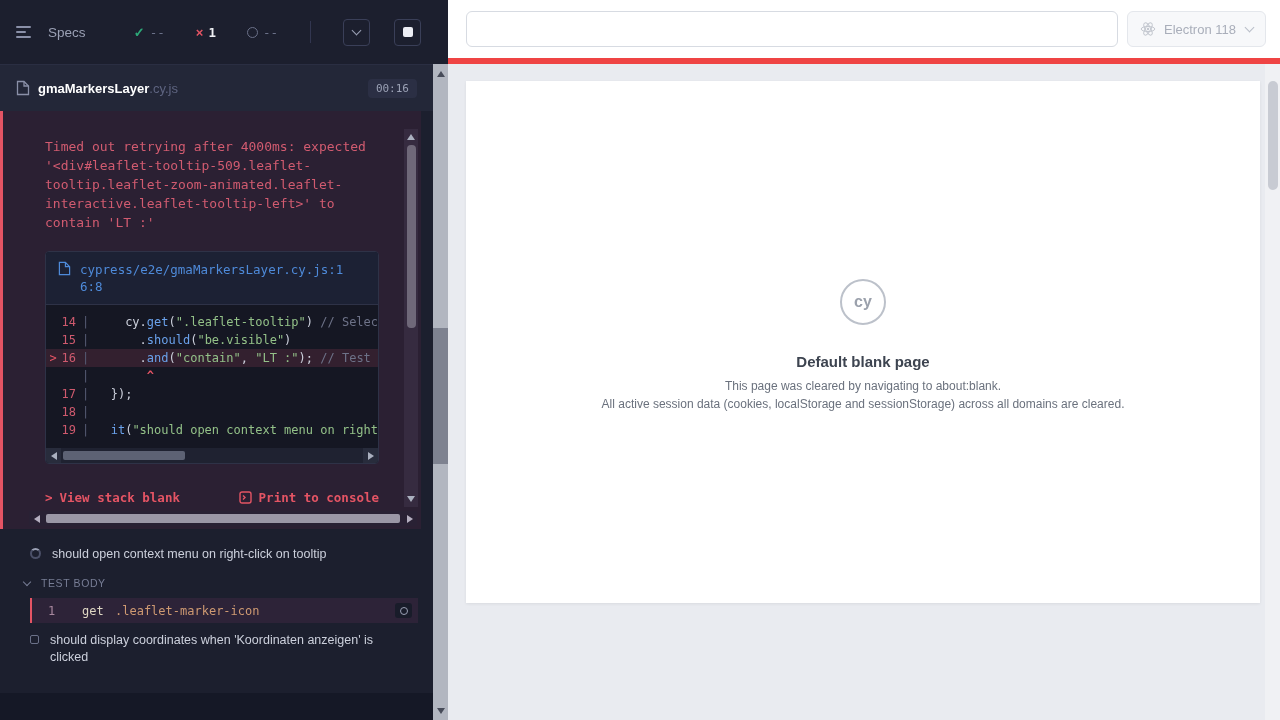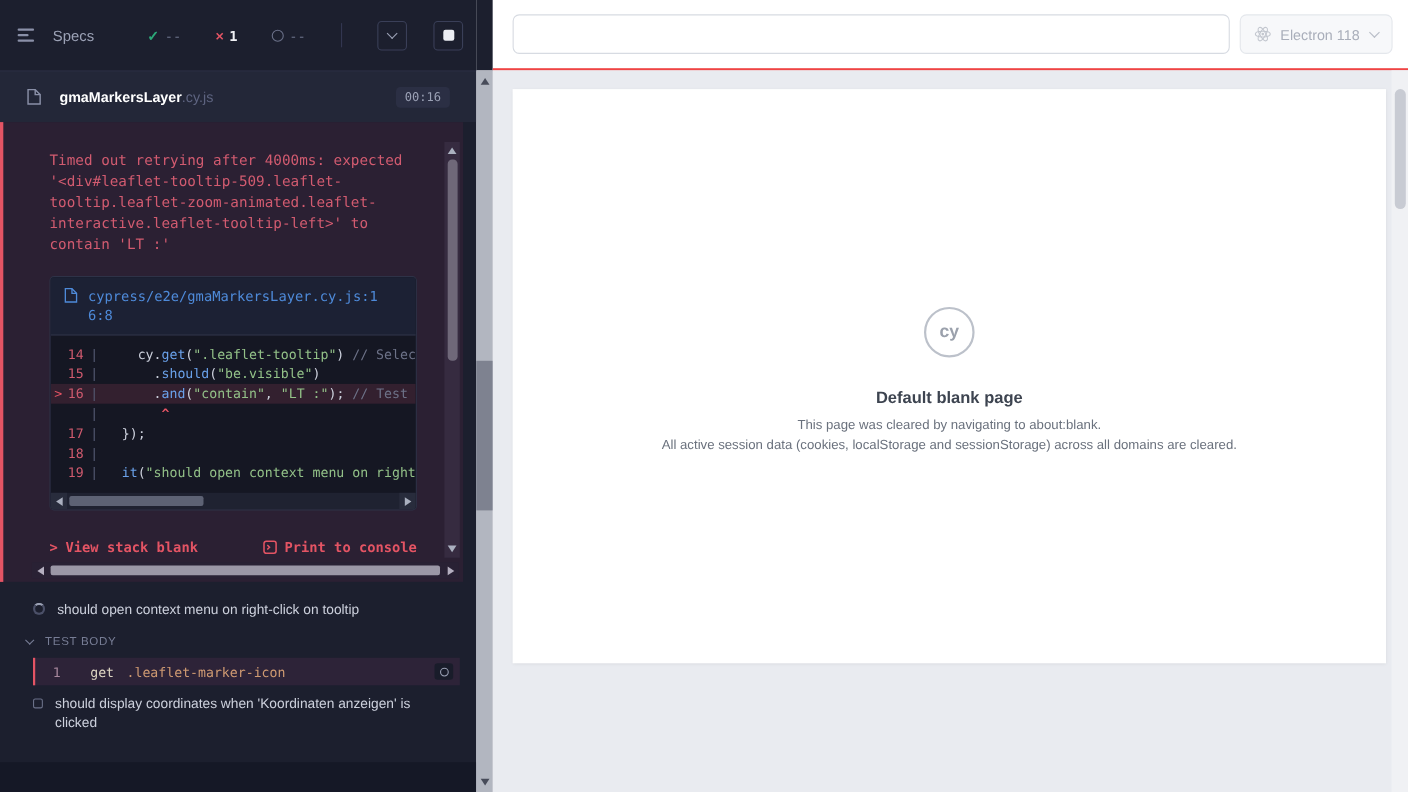--- a/index.html
+++ b/index.html
@@ -18,21 +18,21 @@
   .stat .glyph{font-size:13px;font-weight:700;font-family:"Liberation Sans",sans-serif}
   .stat.passed .glyph{color:#2ca878}
   .stat.failed .glyph{color:#e45464}
   .stat.failed .val{color:#f0f1f5;font-weight:700}
   .pending-circle{width:11px;height:11px;border:1.5px solid #6b7189;border-radius:50%}
   .hdr-divider{width:1px;height:22px;background:#323650;margin:0 8px}
   .hdr-btn{width:27px;height:27px;border:1px solid #3a3f58;border-radius:4px;background:transparent;display:flex;align-items:center;justify-content:center;margin-left:7px;cursor:pointer}
   .chev-down{width:7px;height:7px;border-right:1.6px solid #9ba1b5;border-bottom:1.6px solid #9ba1b5;transform:rotate(45deg);margin-top:-4px}
   .stop-square{width:10px;height:10px;background:#eceef4;border-radius:2px}
 
-  .spec-row{height:47px;flex:0 0 47px;background:#232738;display:flex;align-items:center;padding:0 24px;gap:16px;border-top:1px solid #2a2e42}
+  .spec-row{height:47px;flex:0 0 47px;background:#232738;display:flex;align-items:center;padding:0 16px;gap:8px;border-top:1px solid #2a2e42}
   .spec-title{font-size:13px;color:#fff;font-weight:700;flex:1;white-space:nowrap;overflow:hidden}
   .spec-title .ext{color:#5e6480;font-weight:400}
   .duration-badge{background:#2b2f44;color:#9ba1b5;border-radius:4px;padding:3px 8px;font-size:11px;font-family:"DejaVu Sans Mono",monospace}
 
   
   .failed-body{position:relative;width:421px;height:418px;flex:0 0 418px;background:#2b2033;border-left:3px solid #e45464;padding:26px 30px 0 42px;overflow:hidden}
   .err-msg{font-family:"DejaVu Sans Mono",monospace;font-size:13px;line-height:19px;color:#d25b70;width:345px;word-break:break-word}
   .code-frame{margin-top:19px;width:334px;background:#151723;border:1px solid #2e3247;border-radius:4px;overflow:hidden}
   .frame-header{background:#1c2134;border-bottom:1px solid #2e3247;padding:9px 12px;display:flex;gap:9px;align-items:flex-start;cursor:pointer}
   .frame-file{font-family:"DejaVu Sans Mono",monospace;font-size:12.5px;line-height:17px;color:#4e8ad9;max-width:268px;word-break:break-all}
@@ -97,21 +97,21 @@
   #rep-scroll{position:absolute;left:433px;top:64px;width:15px;height:656px;background:#b2b6c0}
   #rep-scroll .sbtn{position:absolute;left:0;width:15px;height:15px;display:flex;align-items:center;justify-content:center;cursor:pointer}
   #rep-scroll .sbtn.up{top:2px}
   #rep-scroll .sbtn.down{bottom:2px}
   #rep-scroll .tri.u{border-color:transparent transparent #474b59 transparent}
   #rep-scroll .tri.d{border-color:#474b59 transparent transparent transparent}
   #rep-scroll .thumb{position:absolute;left:0;top:264px;width:15px;height:136px;background:#7e8290;cursor:pointer}
 
   
   #right{position:absolute;left:448px;top:0;width:832px;height:720px}
-  .aut-header{height:64px;background:#fff;border-bottom:2px solid #ef4444;display:flex;align-items:center;padding:0 14px 0 18px;gap:9px}
+  .aut-header{height:64px;background:#fff;border-bottom:6px solid #ef4444;display:flex;align-items:center;padding:0 14px 0 18px;gap:9px}
   .url-input{flex:1;height:36px;border:1px solid #d7dbe2;border-radius:6px;background:#fff;padding:0 12px;font-size:13px;color:#3c4250;outline:none;font-family:"Liberation Sans",sans-serif}
   .hdr-select{height:36px;display:flex;align-items:center;gap:8px;padding:0 12px;background:#f7f8fa;border:1px solid #e4e7ec;border-radius:6px;cursor:pointer;white-space:nowrap}
   .browser-label{color:#a9aeba;font-size:13px}
   .vp-size{color:#646c79;font-size:13px;font-weight:700}
   .vp-scale{color:#a2a8b3;font-size:12.5px}
   .sel-chev{width:7px;height:7px;border-right:1.5px solid #b9bec8;border-bottom:1.5px solid #b9bec8;transform:rotate(45deg);margin-top:-4px;margin-left:2px}
   .aut-main{position:relative;height:656px;background:#e9ebf0}
   .aut-page{position:absolute;left:18px;top:17px;width:794px;height:522px;background:#fff;box-shadow:0 1px 3px rgba(0,0,0,.07)}
   .blank-msg{position:absolute;left:0;right:0;top:198px;text-align:center}
   .cy-logo{width:46px;height:46px;border:2px solid #bcc1ca;border-radius:50%;margin:0 auto;display:flex;align-items:center;justify-content:center;color:#9ba1ac;font-size:16px;font-weight:700}

